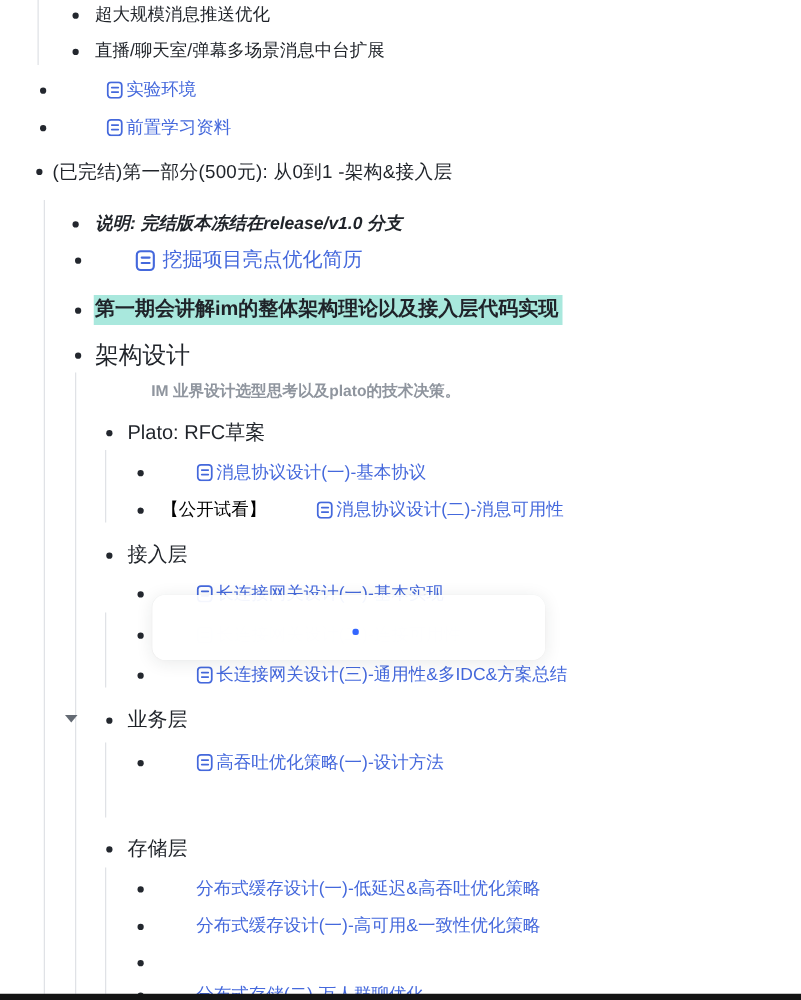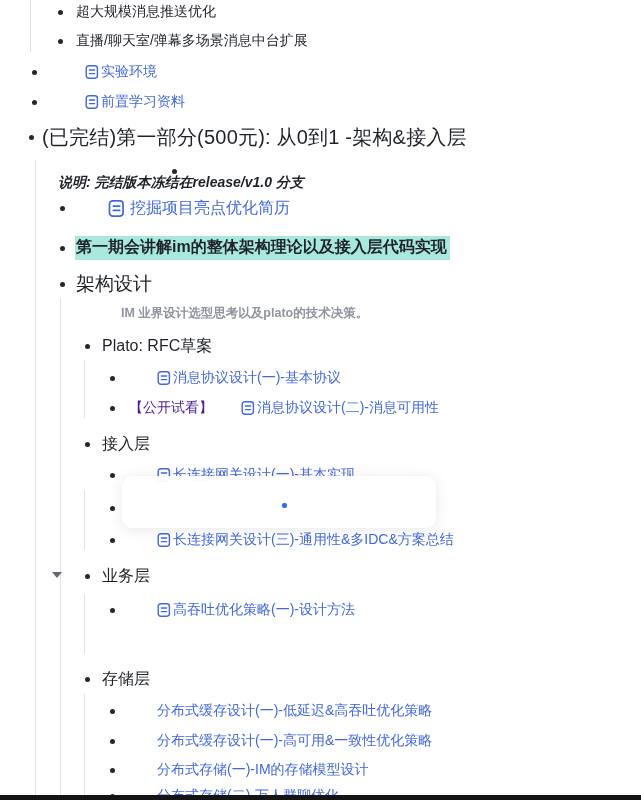--- a/index.html
+++ b/index.html
@@ -5,29 +5,29 @@
   html,body{margin:0;padding:0;background:#fff;}
   .page{
     position:relative;width:641px;height:800px;overflow:hidden;background:#ffffff;
     font-family:"Liberation Sans","DejaVu Sans",sans-serif;color:#1f2329;
   }
   .guide{position:absolute;width:1px;background:#e0e2e6;}
   .row{position:absolute;display:flex;align-items:center;white-space:nowrap;height:20px;}
   .bullet{width:5px;height:5px;border-radius:50%;background:#23272e;flex:none;margin-right:13px;}
   .txt14{font-size:14px;}
   .txt16{font-size:16px;}
-  .heading{font-size:20px;letter-spacing:.2px;}
+  .heading{font-size:15px;letter-spacing:.2px;}
   .arch-title{font-size:19px;}
-  .note{font-size:14px;font-weight:bold;font-style:italic;flex-direction:column;}
+  .note{font-size:14px;font-weight:bold;font-style:italic;}
   .caption{font-size:12.5px;font-weight:bold;color:#8f959e;padding-left:48px;}
   a.link{color:#4468dc;text-decoration:none;display:inline-flex;align-items:center;cursor:pointer;padding-left:28px;}
   .doc-icon{display:inline-flex;margin-right:2px;color:#4468dc;}
   .doc-icon svg{display:block;}
   .hl{background:#a9e8dd;font-weight:bold;font-size:16px;padding:1px 3px 2px 1px;}
-  .prefix{color:#4c1d95;margin-right:0;}
+  .prefix{color:#000000;margin-right:12px;}
   .ghost{opacity:.13;}
   .tooltip{
     position:absolute;left:122px;top:476px;width:314px;height:52px;
     background:rgba(255,255,255,.94);border-radius:10px;
     box-shadow:0 2px 14px rgba(31,35,41,.10), 0 0 1px rgba(31,35,41,.06);
     z-index:5;
   }
   .tooltip .dot{position:absolute;left:160px;top:27px;width:5px;height:5px;border-radius:2px;background:#3366ff;}
   .tri{
     position:absolute;left:52px;top:572px;width:0;height:0;
@@ -227,23 +227,20 @@
     </a>
   </div>
   <div class="row txt14" style="top:731px;left:110px">
     <span class="bullet" style="margin-right:14px"></span>
     <a class="link">
       <span>分布式缓存设计(一)-高可用&amp;一致性优化策略</span>
     </a>
   </div>
   <div class="row txt14" style="top:760px;left:110px">
     <span class="bullet" style="margin-right:14px"></span>
-    <a class="link">
-      <span>分布式存储(一)-IM的存储模型设计</span>
-    </a>
   </div>
   <div class="row txt14" style="top:786px;left:110px">
     <span class="bullet" style="margin-right:14px"></span>
     <a class="link">
       <span>分布式存储(二)-万人群聊优化</span>
     </a>
   </div>
 
   <div class="bottom-bar"></div>
 

